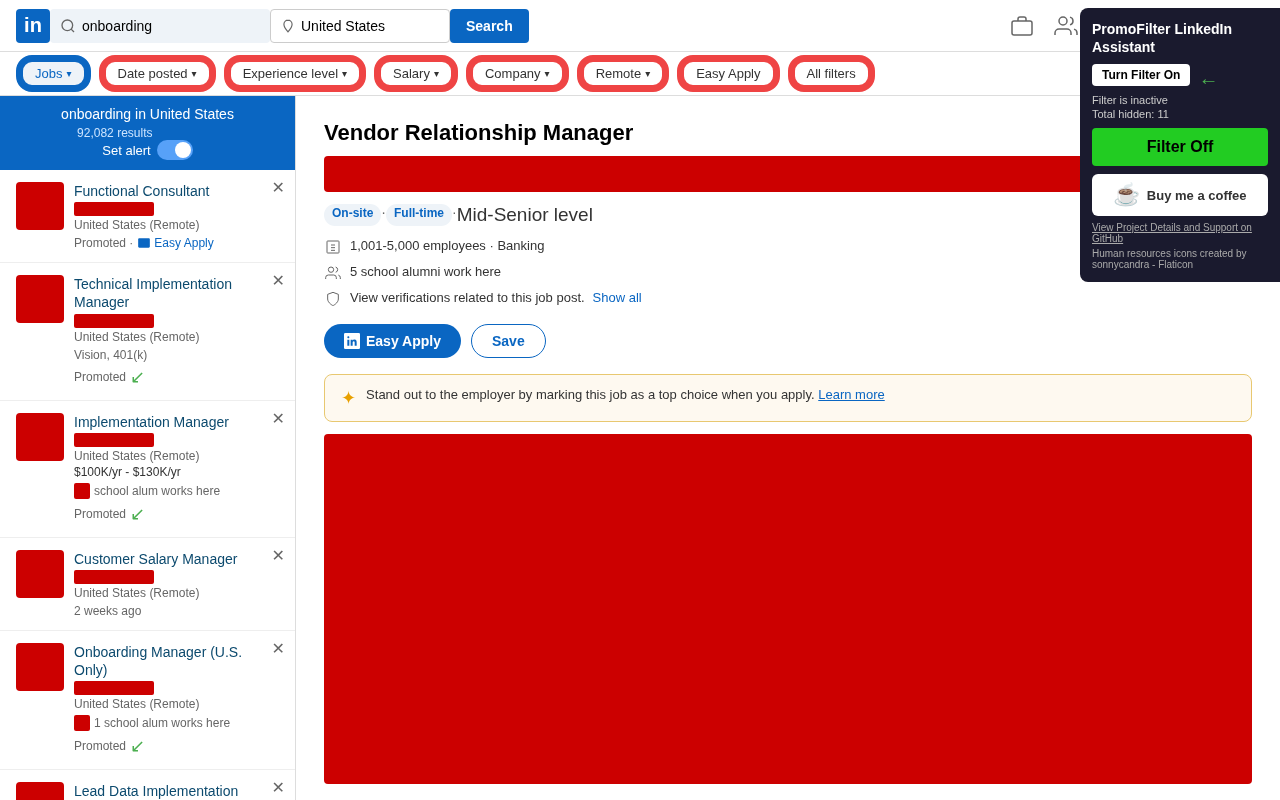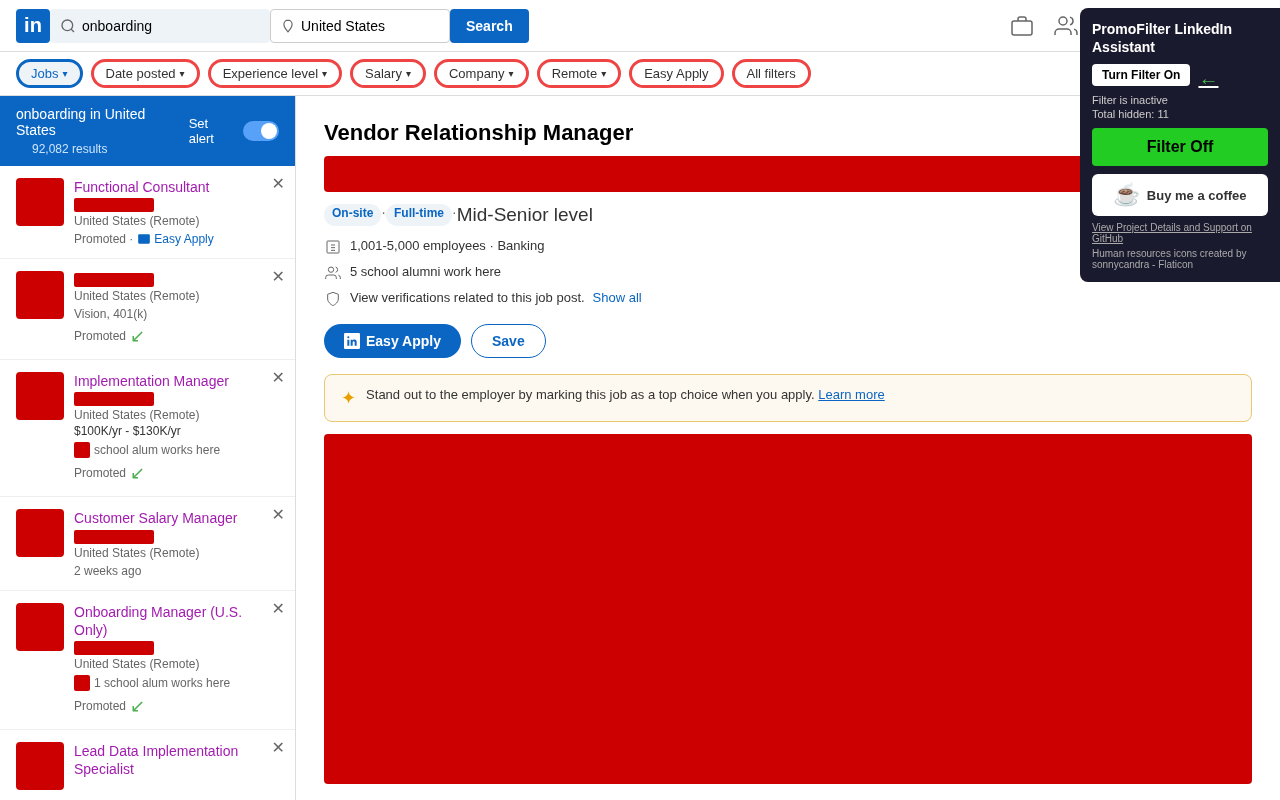--- a/index.html
+++ b/index.html
@@ -118,21 +118,21 @@
       background: #fff;
       border-bottom: 1px solid #ddd;
       height: 44px;
       display: flex;
       align-items: center;
       padding: 0 16px;
       gap: 8px;
     }
     .filter-btn {
       background: #fff;
-      border: 3px solid #ef4444;
+      border: 7px solid #ef4444;
       border-radius: 16px;
       padding: 4px 12px;
       font-size: 13px;
       cursor: pointer;
       display: flex;
       align-items: center;
       gap: 4px;
       color: #333;
     }
     .filter-btn.active {
@@ -155,20 +155,21 @@
       background: #fff;
       border-right: 1px solid #ddd;
     }
     .left-header {
       background: #0a66c2;
       color: white;
       padding: 10px 16px;
       display: flex;
       align-items: center;
       justify-content: space-between;
+      flex-direction: column;
     }
     .left-header-text { font-size: 14px; }
     .set-alert {
       display: flex;
       align-items: center;
       gap: 6px;
       font-size: 13px;
     }
     .toggle {
       width: 36px;
@@ -200,21 +201,21 @@
     }
     .job-card-inner { display: flex; gap: 10px; }
     .company-logo {
       width: 48px;
       height: 48px;
       background: #cc0000;
       border-radius: 4px;
       flex-shrink: 0;
     }
     .job-info { flex: 1; min-width: 0; }
-    .job-title { font-size: 14px; color: #a21caf; font-weight: 500; line-height: 1.3; }
+    .job-title { font-size: 14px; color: #0c4a6e; font-weight: 500; line-height: 1.3; }
     .job-company { font-size: 13px; color: #333; margin-top: 2px; background: #cc0000; width: 80px; height: 14px; border-radius: 2px; }
     .job-location { font-size: 12px; color: #666; margin-top: 2px; }
     .job-salary { font-size: 12px; color: #333; margin-top: 2px; }
     .job-meta { font-size: 12px; color: #666; margin-top: 4px; display: flex; align-items: center; gap: 4px; }
     .alumni-logo { width: 16px; height: 16px; background: #cc0000; border-radius: 2px; display: inline-block; }
     .promoted-tag { font-size: 12px; color: #666; display: flex; align-items: center; gap: 4px; margin-top: 4px; }
     .arrow-icon { color: #4caf50; font-size: 18px; }
     .easy-apply-badge {
       display: inline-flex;
       align-items: center;
@@ -363,21 +364,21 @@
       background: #fff;
       border-radius: 6px;
       padding: 8px;
       text-align: center;
       margin: 6px 0;
     }
     .coffee-text { font-size: 13px; color: #333; font-weight: 600; }
     .coffee-icon { font-size: 22px; }
     .promo-link { font-size: 10px; color: #aaa; text-decoration: underline; cursor: pointer; display: block; margin: 4px 0; }
     .promo-credit { font-size: 10px; color: #aaa; margin-top: 4px; }
-    .turn-filter-row { display: flex; align-items: center; gap: 8px; text-decoration: underline; }
+    .turn-filter-row { display: flex; align-items: center; gap: 8px; }
   </style>
 </head>
 <body>
 
 <div class="navbar">
   <div class="linkedin-logo">
     <span>in</span>
   </div>
   <div class="search-box">
     <svg width="16" height="16" viewBox="0 0 24 24" fill="none" stroke="#666" stroke-width="2">
@@ -496,20 +497,21 @@
           </div>
         </div>
       </div>
       <button class="close-btn">✕</button>
     </div>
 
     <div class="job-card">
       <div class="job-card-inner">
         <div class="company-logo"></div>
         <div class="job-info">
+          <div class="job-title">Technical Implementation Manager</div>
           <div class="job-company"></div>
           <div class="job-location">United States (Remote)</div>
           <div class="job-meta">Vision, 401(k)</div>
           <div class="promoted-tag">
             <span>Promoted</span>
             <span class="arrow-icon">↙</span>
           </div>
         </div>
       </div>
       <button class="close-btn">✕</button>

